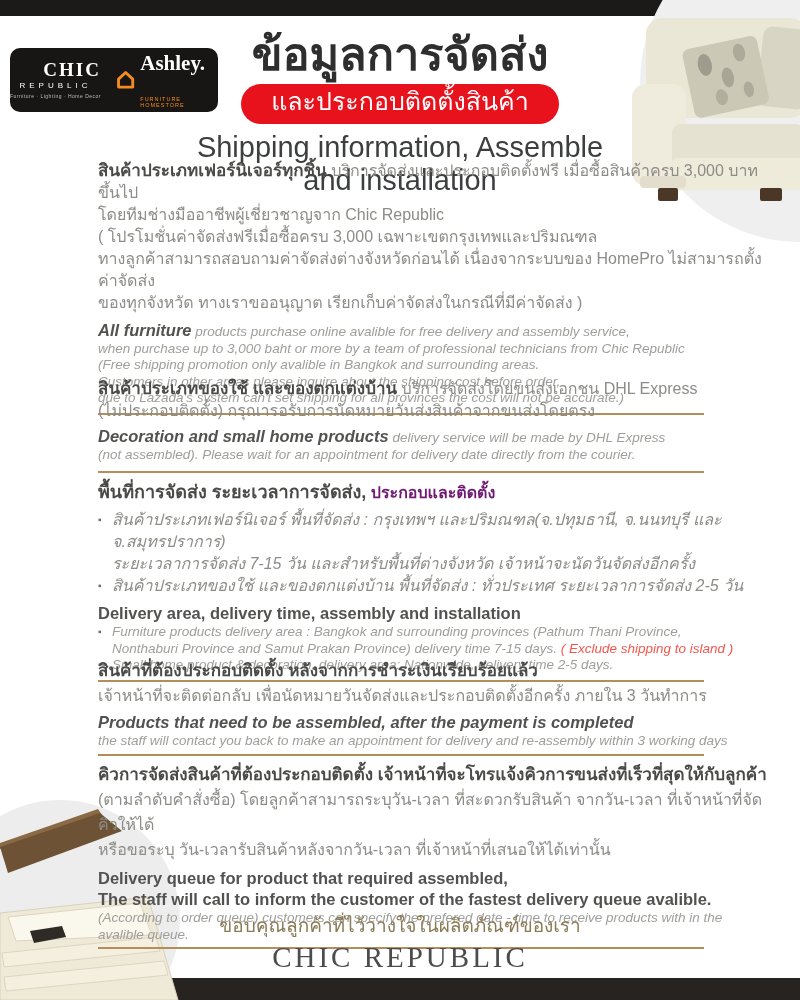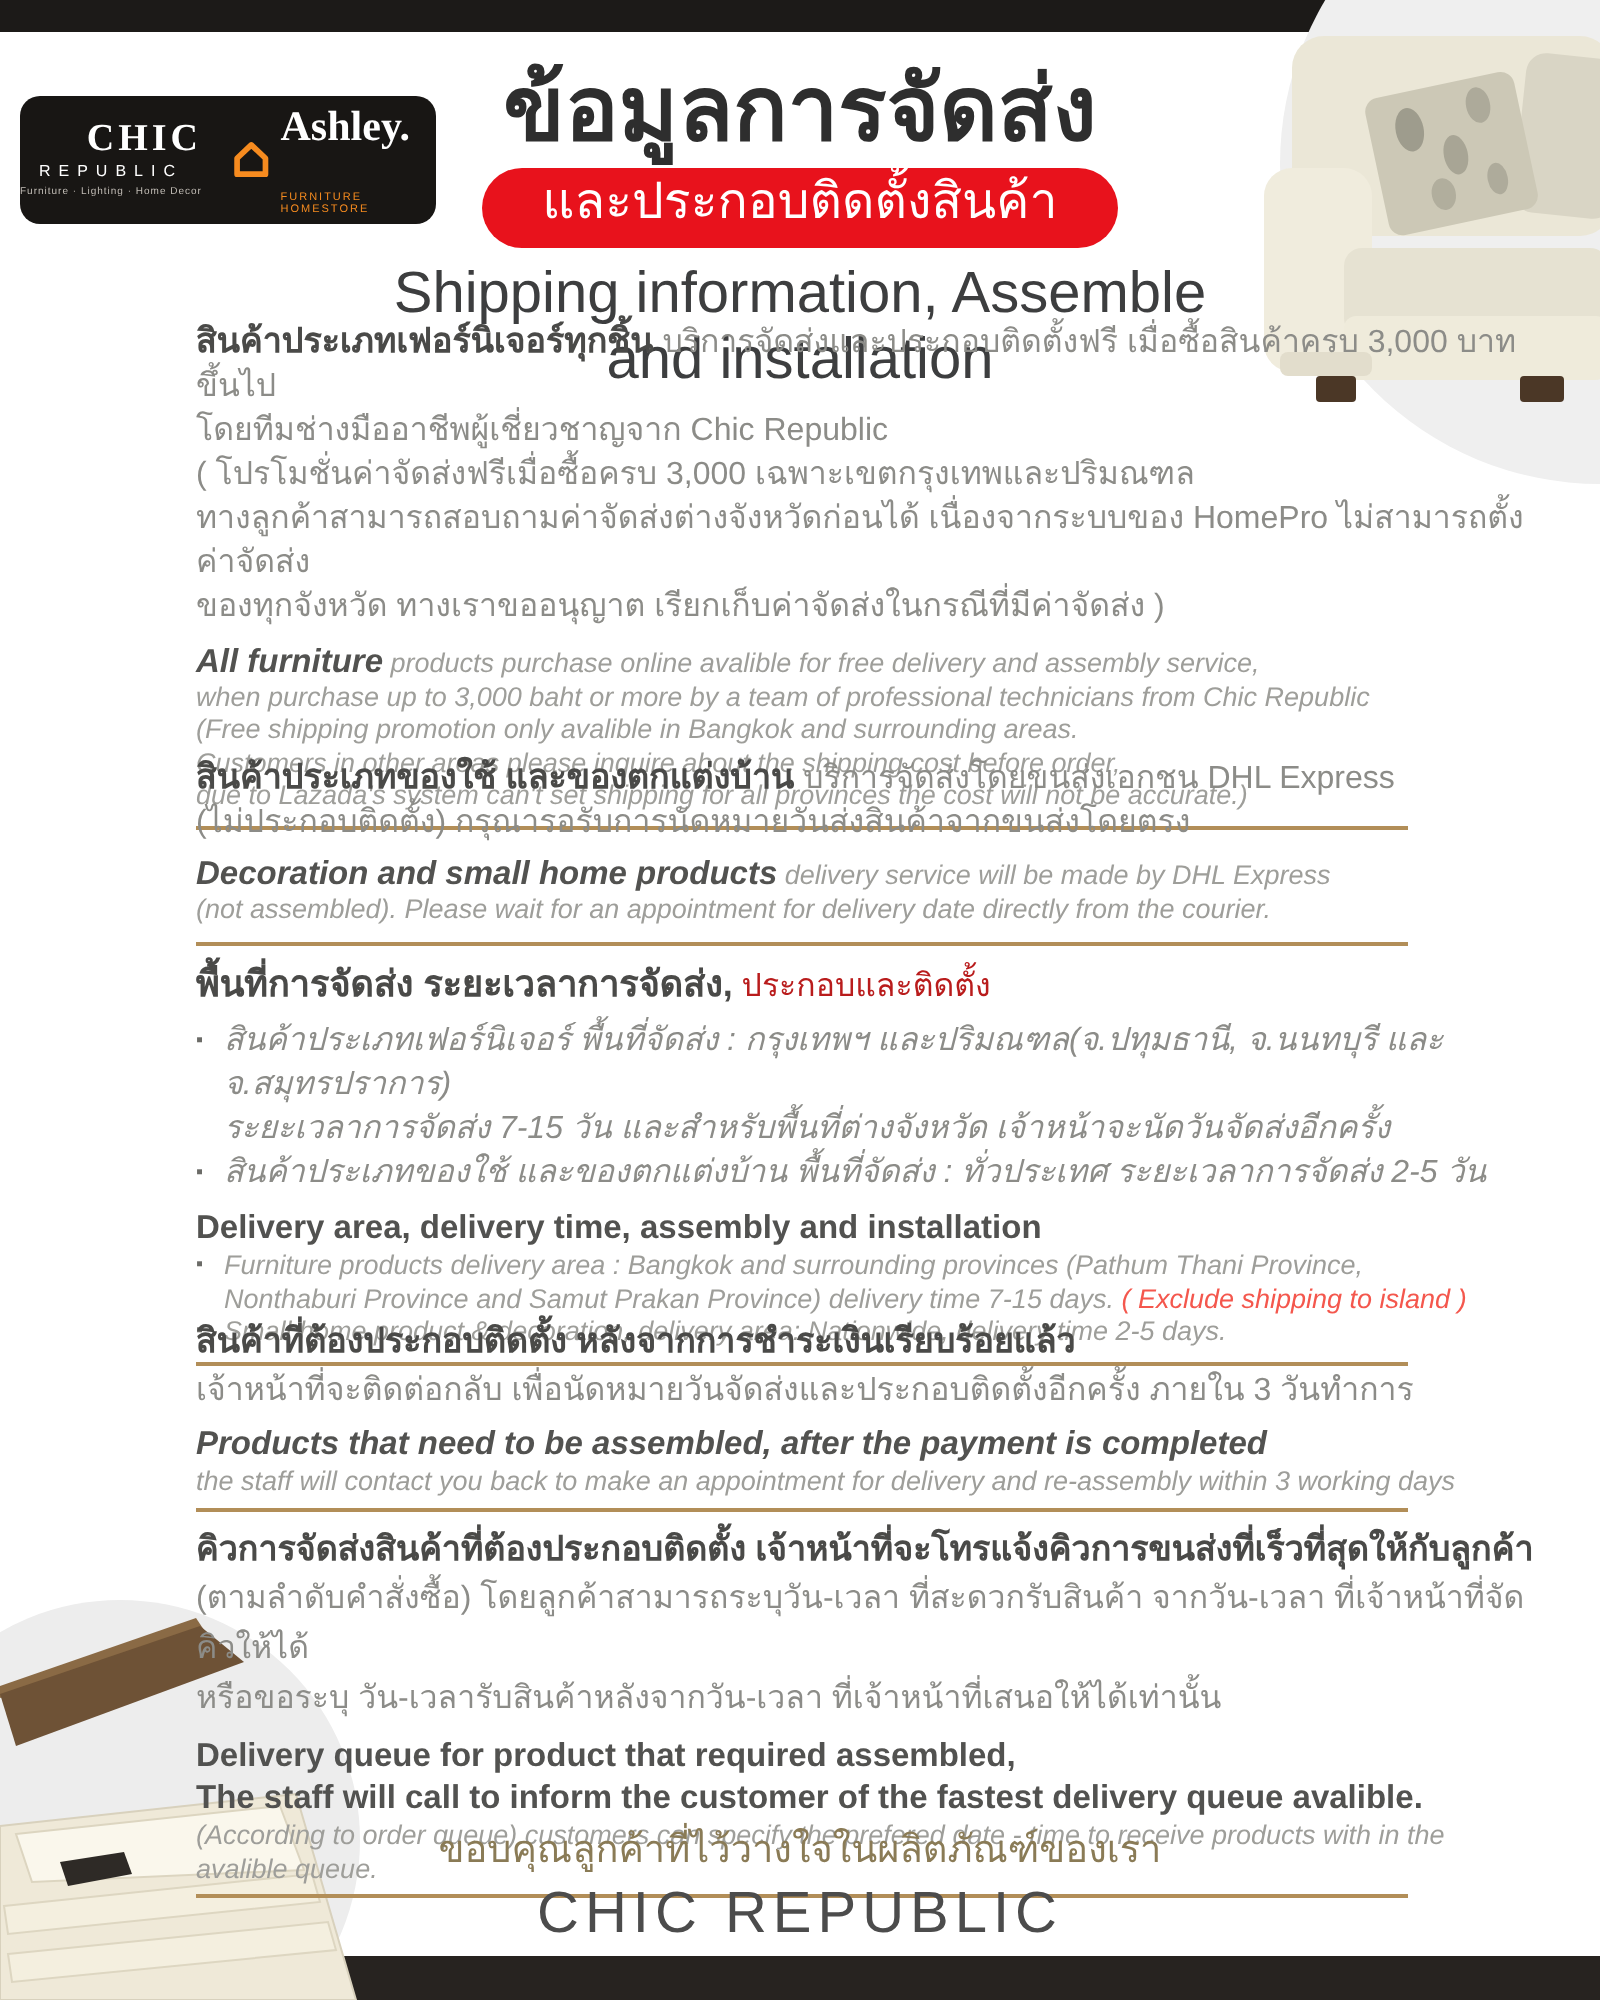--- a/index.html
+++ b/index.html
@@ -49,25 +49,25 @@
   .en-body { color:#9e9e9a; font-size:13.5px; line-height:16.5px;font-style:italic; }
   .en-bold-line { color:#525250; font-weight:bold; font-size:16.5px; line-height:21px; }
   .divider { height:2px; background:#b28e58; width:606px; border:none; }
   .mt6 { margin-top:6px; } .mt8 { margin-top:8px; } .mt4 { margin-top:4px;font-style:italic; }
   .bullet { position:relative; padding-left:14px; }
   .bullet::before { content:"▪"; position:absolute; left:0; top:0; font-size:10px; color:#6b6b67; }
   .note-red { color:#f4574d; }
   .sec1 { top:160px; } .sec2 { top:378px; } .sec3 { top:480px; }
   .sec4 { top:658px; } .sec5 { top:762px; }
   .sec3-head-bold { color:#4a4a48; font-weight:bold; font-size:18px; line-height:24px; }
-  .sec3-head-rest { color:#b91c1c; font-weight:normal; font-size:16px; }
+  .sec3-head-rest { color:#701a75; font-weight:bold; font-size:16px; }
   
   .footer { position:absolute; left:0; top:914px; width:800px; text-align:center; z-index:5; }
   .thanks { font-size:19px; color:#8a7b56; line-height:24px; }
-  .footer-brand { font-family:Liberation Sans, sans-serif; font-size:29px; color:#4c4c4c; letter-spacing:3px; margin-top:3px; }
+  .footer-brand { font-family:Liberation Serif, serif; font-size:29px; color:#4c4c4c; letter-spacing:3px; margin-top:3px; }
 </style>
 </head>
 <body>
 
 <div class="page">
 
   <div class="topbar"></div>
   <div class="hero-circle"></div>
 
   <div class="sofa-photo">

